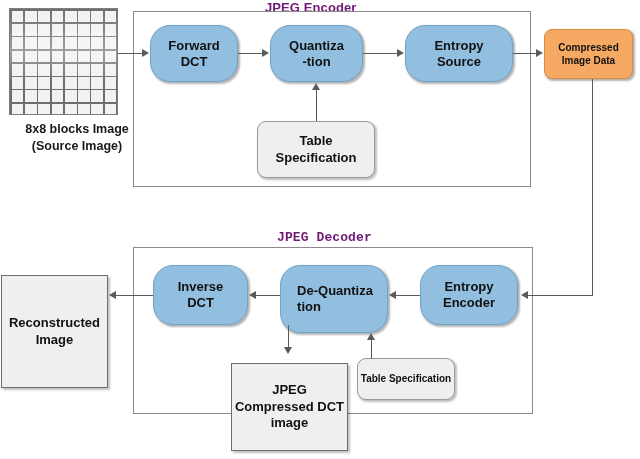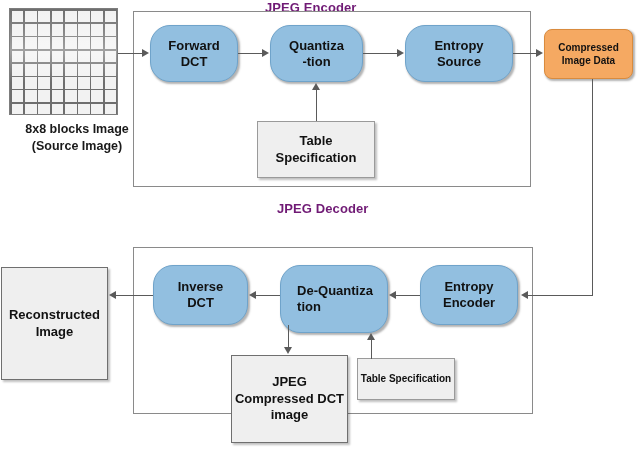--- a/index.html
+++ b/index.html
@@ -51,21 +51,21 @@
     line-height: 1.22;
     box-shadow: 1.5px 1.5px 2px rgba(0,0,0,0.30);
   }
   .proc span { display: block; }
 
   
   .tbl {
     box-sizing: border-box;
     background: #efefef;
     border: 1px solid #9a9a9a;
-    border-radius: 0;
+    border-radius: 9px;
     display: flex;
     align-items: center;
     justify-content: center;
     text-align: center;
     font-weight: bold;
     color: #111111;
     line-height: 1.25;
     box-shadow: 1.5px 1.5px 2px rgba(0,0,0,0.25);
   }
   .tbl.big  { font-size: 13px; }
@@ -78,20 +78,21 @@
     border: 1px solid #6f6f6f;
     display: flex;
     align-items: center;
     justify-content: center;
     text-align: center;
     font-size: 13px;
     font-weight: bold;
     color: #111111;
     line-height: 1.3;
     box-shadow: 1.5px 1.5px 2px rgba(0,0,0,0.25);
+    margin-top: 8px;
   }
 
   
   .orange-box {
     box-sizing: border-box;
     background: #f5a962;
     border: 1px solid #d98b3e;
     border-radius: 8px;
     display: flex;
     align-items: center;
@@ -229,21 +230,21 @@
 
   <div class="hline" style="left:363px; top:53px; width:35px;"></div>
   <div class="arrow-r" style="left:397px; top:48.5px;"></div>
 
   <div class="hline" style="left:513px; top:53px; width:24px;"></div>
   <div class="arrow-r" style="left:536px; top:48.5px;"></div>
 
   <div class="vline" style="left:316px; top:90px; height:31px;"></div>
   <div class="arrow-u" style="left:311.5px; top:83px;"></div>
 
-  <div class="abs section-title" style="left:277px; top:201px;">JPEG Decoder</div>
+  <div class="abs section-title" style="left:277px; top:230px;font-family:Liberation Mono, monospace;">JPEG Decoder</div>
 
   <div class="abs frame" style="left:133px; top:247px; width:400px; height:167px;"></div>
 
   <div class="abs proc" style="left:153px; top:265px; width:95px; height:60px;">
     <div>
       <span>Inverse</span>
       <span>DCT</span>
     </div>
   </div>
 

